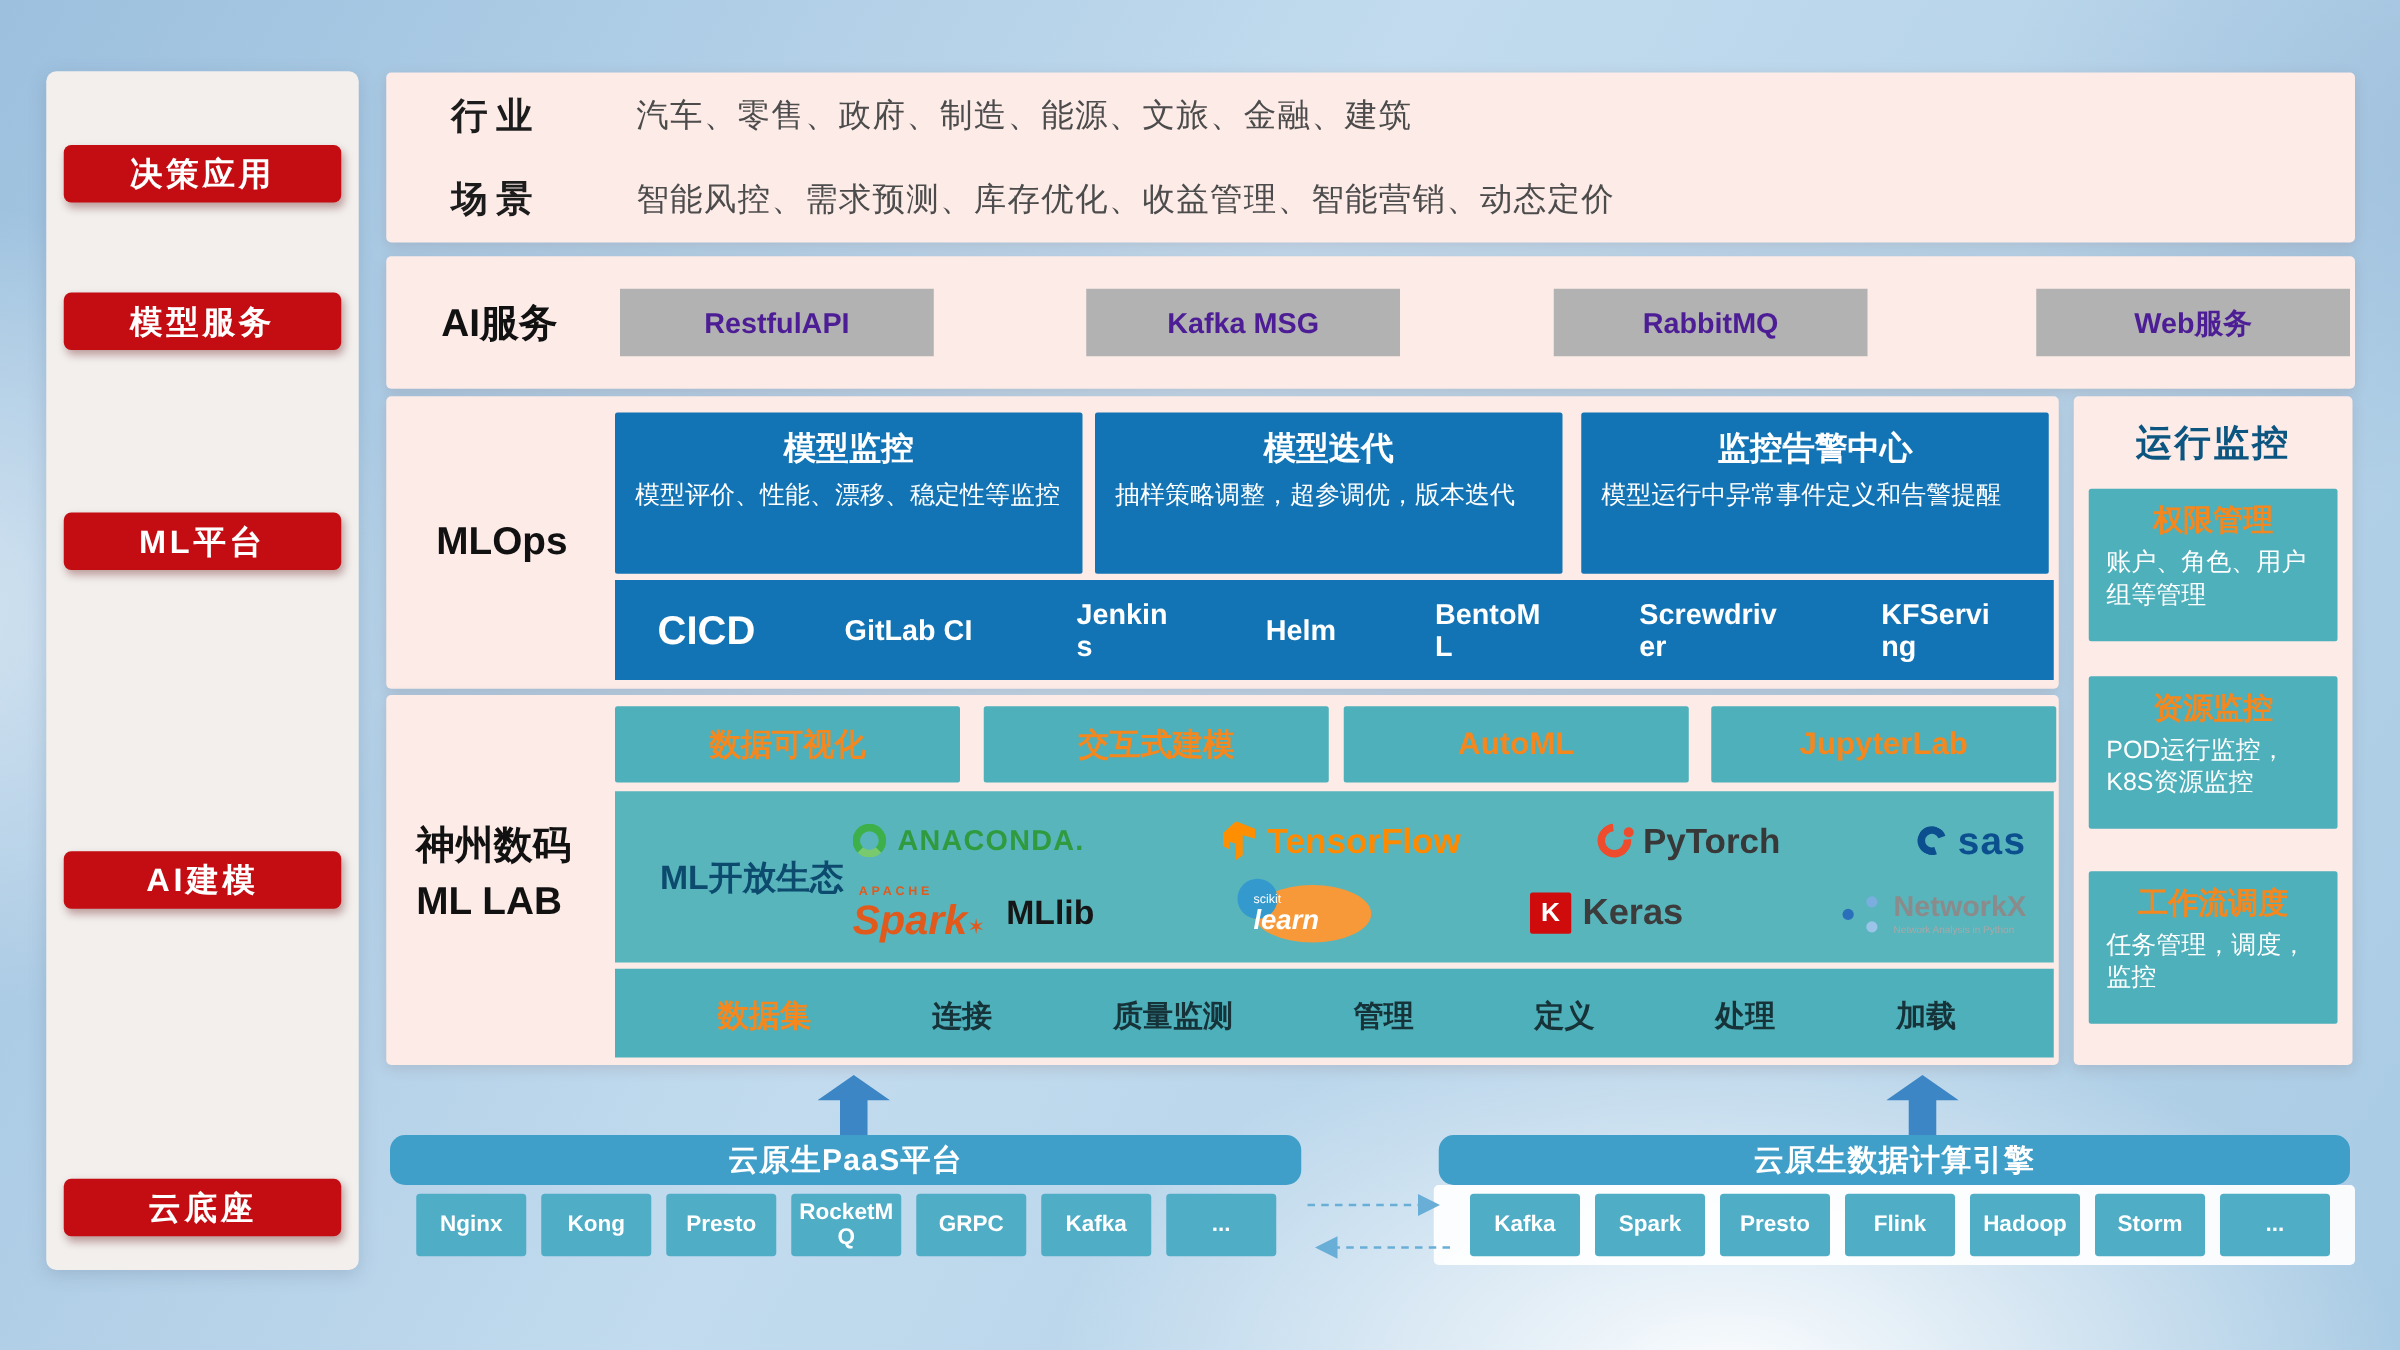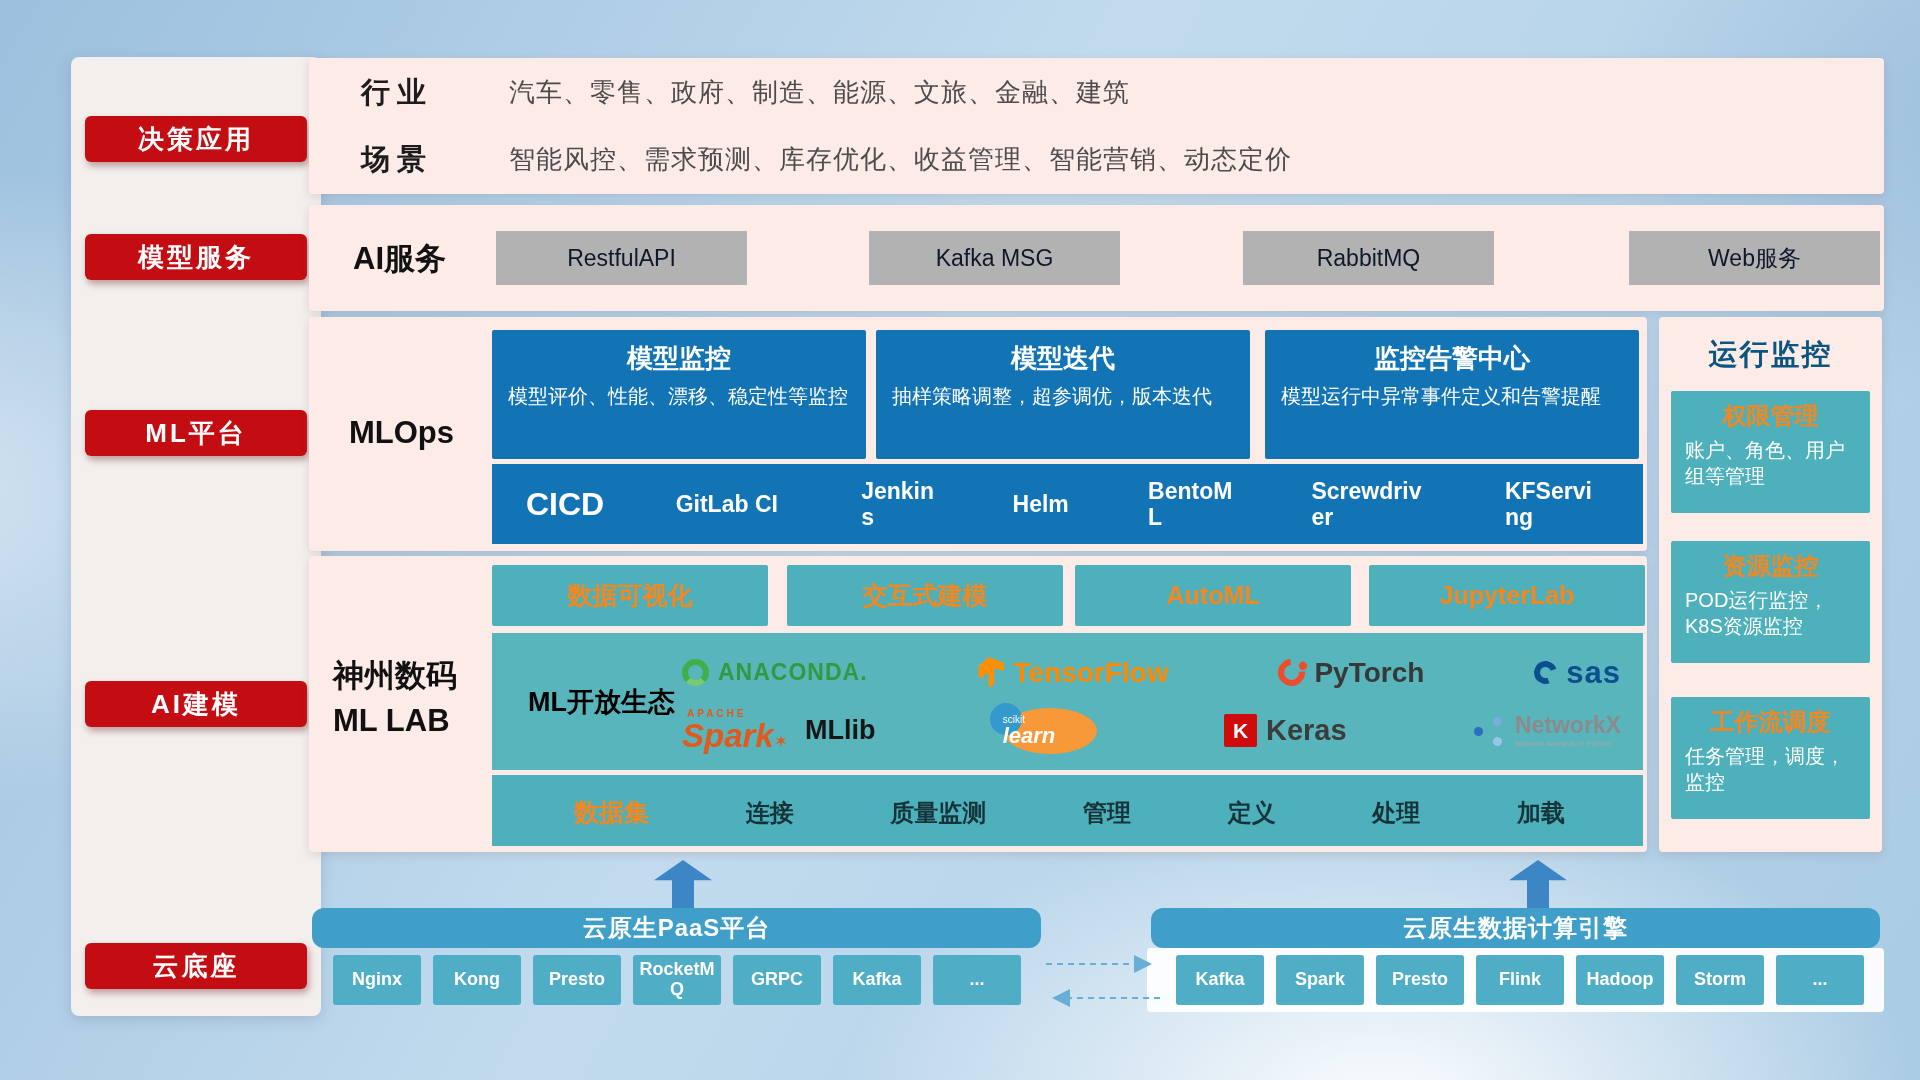--- a/index.html
+++ b/index.html
@@ -9,41 +9,41 @@
     background:
       radial-gradient(900px 500px at 72% 102%, rgba(255,255,255,0.95), rgba(255,255,255,0) 60%),
       radial-gradient(800px 600px at -5% 45%, rgba(255,255,255,0.55), rgba(255,255,255,0) 55%),
       radial-gradient(700px 500px at 105% 10%, rgba(140,175,210,0.55), rgba(140,175,210,0) 60%),
       linear-gradient(120deg, #9cc0de 0%, #c2dbee 45%, #a9cbe4 100%);
   }
   #app { position:relative; width:1920px; height:1080px; }
 
   
   .sidebar { position:absolute; left:37px; top:57px; width:250px; height:959px;
-    background:#f2efed; border-radius:8px; box-shadow:0 4px 14px rgba(90,110,140,0.25);margin-left:34px; }
+    background:#f2efed; border-radius:8px; box-shadow:0 4px 14px rgba(90,110,140,0.25); }
   .red-btn { position:absolute; left:14px; width:222px; height:46px; background:#c30d12;
     border-radius:6px; color:#fff; font-size:26px; font-weight:bold; letter-spacing:3px;
     display:flex; align-items:center; justify-content:center;
     box-shadow:2px 4px 7px rgba(90,0,0,0.35); }
 
   
   .panel { position:absolute; background:#fcebe7; border-radius:4px;
     box-shadow:0 3px 10px rgba(120,90,90,0.18); }
 
   
   #industry-panel { left:309px; top:58px; width:1575px; height:136px; padding-top:1px; }
   .ind-row { display:flex; align-items:center; height:67px; padding-left:52px; }
   .ind-label { font-size:29px; font-weight:bold; color:#1c1c1c; width:148px; letter-spacing:7px; }
   .ind-text { font-size:26px; color:#4c4c4c; letter-spacing:1px; }
 
   
   #ai-panel { left:309px; top:205px; width:1575px; height:106px; }
   #ai-label { position:absolute; left:44px; top:33px; font-size:31px; font-weight:bold; color:#111; }
   .gray-btn { position:absolute; top:26px; width:251px; height:54px; background:#b2b2b2;
-    color:#0f172a; font-size:23px; font-weight:normal; display:flex; align-items:center; justify-content:center; }
+    color:#4c1d95; font-size:23px; font-weight:bold; display:flex; align-items:center; justify-content:center; }
 
   
   #mlops-panel { left:309px; top:317px; width:1338px; height:234px; }
   #mlops-label { position:absolute; left:40px; top:98px; font-size:31px; font-weight:bold; color:#111; }
   .blue-card { position:absolute; top:13px; width:374px; height:129px; background:#1374b5;
     border-radius:2px; color:#fff; }
   .card-title { font-size:26px; font-weight:bold; text-align:center; margin-top:11px; }
   .card-desc { font-size:20px; padding:7px 16px 0 16px; line-height:1.35; }
   #cicd-bar { position:absolute; left:183px; top:147px; width:1151px; height:80px; background:#1374b5;
     display:flex; align-items:center; justify-content:space-between; padding:0 38px 0 34px; color:#fff; }
@@ -58,21 +58,21 @@
 
   
   #mllab-panel { left:309px; top:556px; width:1338px; height:296px; }
   #mllab-label { position:absolute; left:24px; top:98px; font-size:31px; font-weight:bold;
     color:#111; line-height:1.45; }
   .teal-chip { position:absolute; top:9px; width:276px; height:61px; background:#4db0ba;
     border-radius:2px; color:#f5871f; font-size:25px; font-weight:bold;
     display:flex; align-items:center; justify-content:center; }
   #eco-box { position:absolute; left:183px; top:77px; width:1151px; height:137px; background:#58b5bc;
     display:flex; align-items:center; }
-  #eco-label { width:190px; padding-left:36px; color:#000000; font-size:27px; font-weight:bold; }
+  #eco-label { width:190px; padding-left:36px; color:#0c4a6e; font-size:27px; font-weight:bold; }
   #eco-logos { flex:1; display:flex; flex-direction:column; justify-content:center; padding-right:22px; }
   .eco-row { display:flex; align-items:center; justify-content:space-between; height:58px; }
   .logo { display:flex; align-items:center; gap:9px; }
 
   .ana-ring { width:27px; height:27px; border:6px solid #3eb049; border-radius:50%; border-bottom-color:#79c96f; }
   .ana-text { color:#2f9a3e; font-size:23px; font-weight:bold; letter-spacing:1px; }
 
   .tf-icon { width:27px; height:31px; background:#ff8f00;
     clip-path:polygon(42% 0%,100% 20%,100% 45%,62% 36%,62% 88%,42% 100%,42% 58%,22% 53%,22% 72%,4% 64%,4% 30%); }
   .tf-text { color:#ff8a00; font-size:28px; font-weight:bold; }

